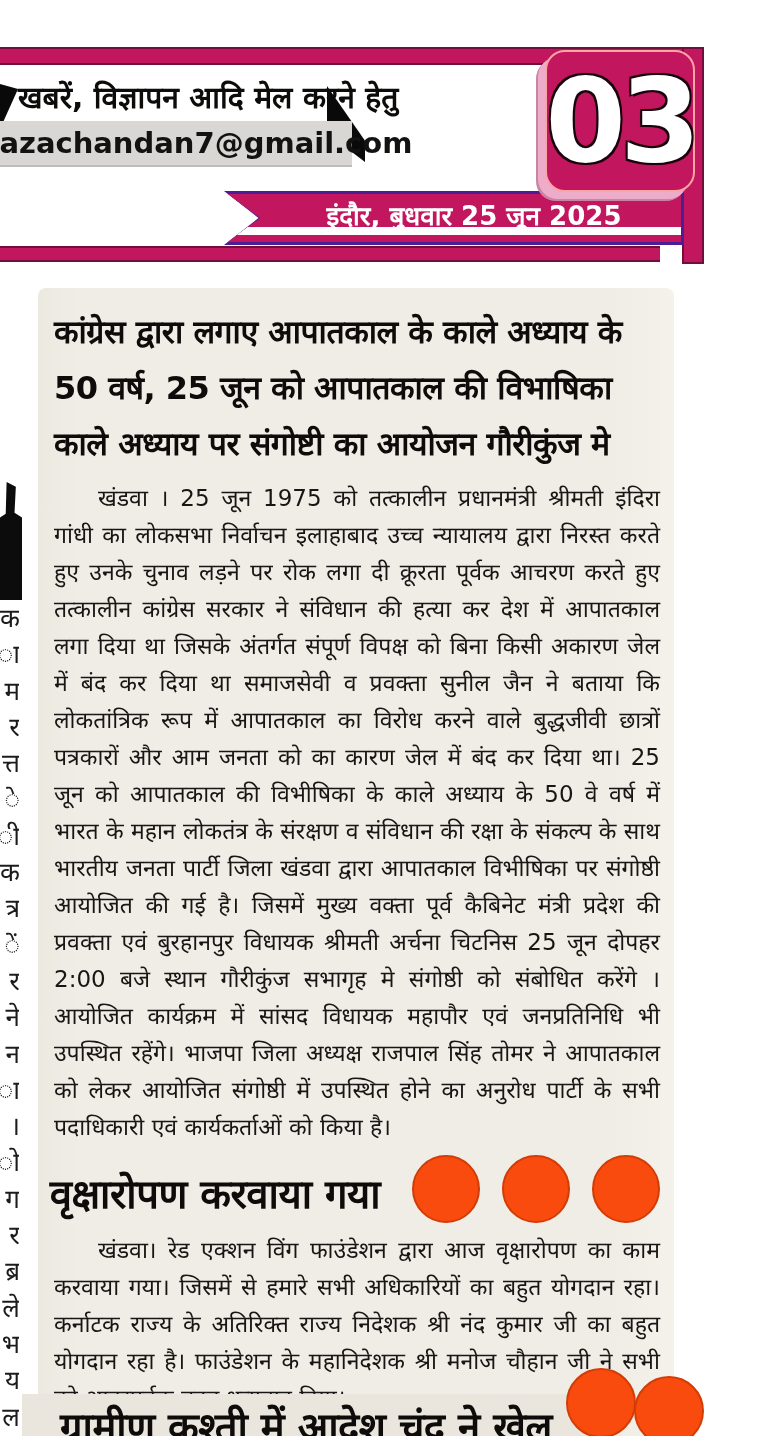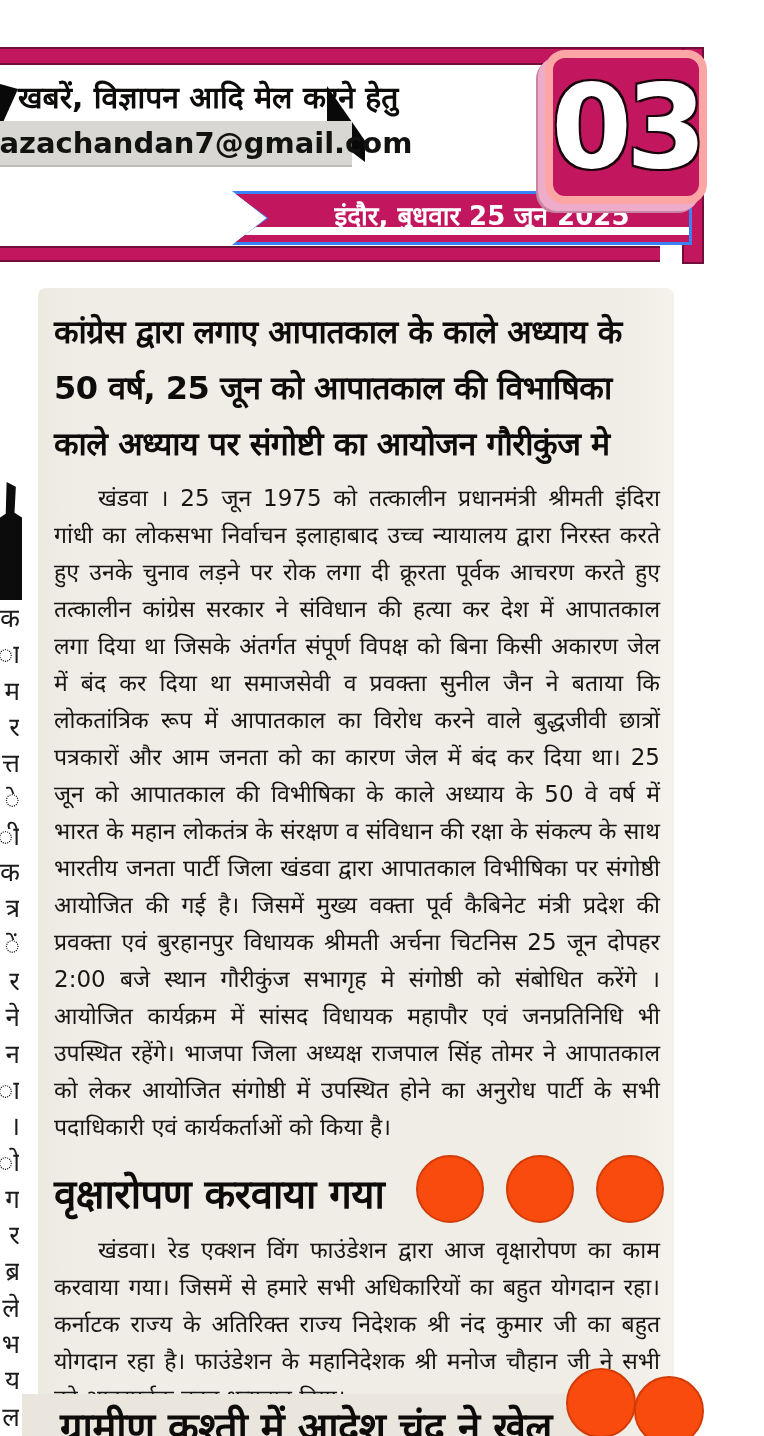--- a/index.html
+++ b/index.html
@@ -9,21 +9,21 @@
     font-family:"DejaVu Sans","Liberation Sans",sans-serif;
     -webkit-font-smoothing:antialiased;
   }
   
   .topbar{position:absolute;left:0;top:47px;width:692px;height:14px;
     background:#c2175e;border-top:2px solid #70103a;border-bottom:2px solid #70103a;}
   .rightstrip{position:absolute;left:682px;top:47px;width:18px;height:213px;
     background:#c2175e;border:2px solid #70103a;}
   .pagebox{
     position:absolute;left:545px;top:50px;width:146px;height:138px;
-    background:#c2175e;border:8px solid #fca5a5;border-radius:20px;
+    background:#c2175e;border:2px solid #fca5a5;border-radius:20px;
     box-shadow:-7px 7px 0 0 #eeaccb, -9px 9px 0 0 #c983a3;
     display:flex;align-items:center;justify-content:center;z-index:5;
   }
   .pagebox .num{
     font-size:116px;font-weight:bold;color:#ffffff;line-height:1;
     letter-spacing:-6px;text-shadow:0 0 3px #1a050d,2px 2px 0 #1a050d,-2px -2px 0 #1a050d,2px -2px 0 #1a050d,-2px 2px 0 #1a050d;
   }
   .mailnote{
     position:absolute;left:18px;top:80px;width:312px;
     font-size:30px;font-weight:bold;color:#0d0c0b;line-height:1.2;white-space:nowrap;
@@ -32,21 +32,21 @@
     border-left:18px solid #090909;border-top:5px solid transparent;border-bottom:40px solid transparent;}
   .tri-right{position:absolute;left:327px;top:86px;width:38px;height:76px;background:#090909;
     clip-path:polygon(0 0,100% 72%,100% 100%,0 62%,0 0);}
   .graybar{
     position:absolute;left:0;top:121px;width:352px;height:44px;background:#d8d7d3;
     display:flex;align-items:center;justify-content:center;
     box-shadow:0 2px 0 #bdbcb8;
   }
   .graybar .mail{font-size:29px;font-weight:bold;color:#121211;letter-spacing:0;}
   .ribbon-outer{
-    position:absolute;left:232px;top:191px;width:460px;height:54px;background:#3b82f6;
+    position:absolute;left:224px;top:191px;width:460px;height:54px;background:#4c1d95;
     clip-path:polygon(0 0,100% 0,100% 100%,0 100%,7.5% 50%);z-index:2;
   }
   .ribbon-inner{
     position:absolute;left:3px;top:3px;right:3px;bottom:3px;
     background:linear-gradient(180deg,#c2175e 0 68%,#ffffff 68% 86%,#c2175e 86% 100%);
     clip-path:polygon(0 0,100% 0,100% 100%,0 100%,7.3% 50%);
     display:flex;align-items:flex-start;justify-content:center;
   }
   .ribbon-inner .date{margin-top:3px;font-size:26px;font-weight:bold;color:#ffffff;padding-left:40px;}
   .thinbar{position:absolute;left:0;top:246px;width:660px;height:12px;
@@ -68,21 +68,21 @@
   .headline1{
     font-size:32px;line-height:56px;font-weight:bold;color:#0d0c0a;
     margin:0 0 8px 0;letter-spacing:-0.5px;
   }
   .body-text{
     font-size:23px;line-height:37px;color:#171614;text-align:justify;margin:0;
     font-weight:500;
   }
   .body-text::first-line{letter-spacing:0;}
   .indent{text-indent:44px;}
-  .headline2-row{display:flex;align-items:center;margin:10px 0 4px 0;height:72px;}
+  .headline2-row{display:flex;align-items:center;margin:10px 0 4px 0;height:72px;justify-content:flex-end;}
   .headline2{font-size:40px;font-weight:bold;color:#0d0c0a;letter-spacing:-0.5px;white-space:nowrap;}
   .dot{width:64px;height:64px;border-radius:50%;background:#fa4b0f;border:2px solid #d23c07;flex:none;}
   .dots{display:flex;gap:22px;margin-left:32px;margin-top:-6px;}
   
   .dot-b1{position:absolute;left:566px;top:1368px;width:66px;height:66px;border-radius:50%;
     background:#fa4b0f;border:2px solid #d23c07;z-index:6;}
   .dot-b2{position:absolute;left:634px;top:1376px;width:66px;height:66px;border-radius:50%;
     background:#fa4b0f;border:2px solid #d23c07;z-index:6;}
   .headline3{
     position:absolute;left:22px;top:1394px;width:540px;height:42px;overflow:hidden;z-index:5;

